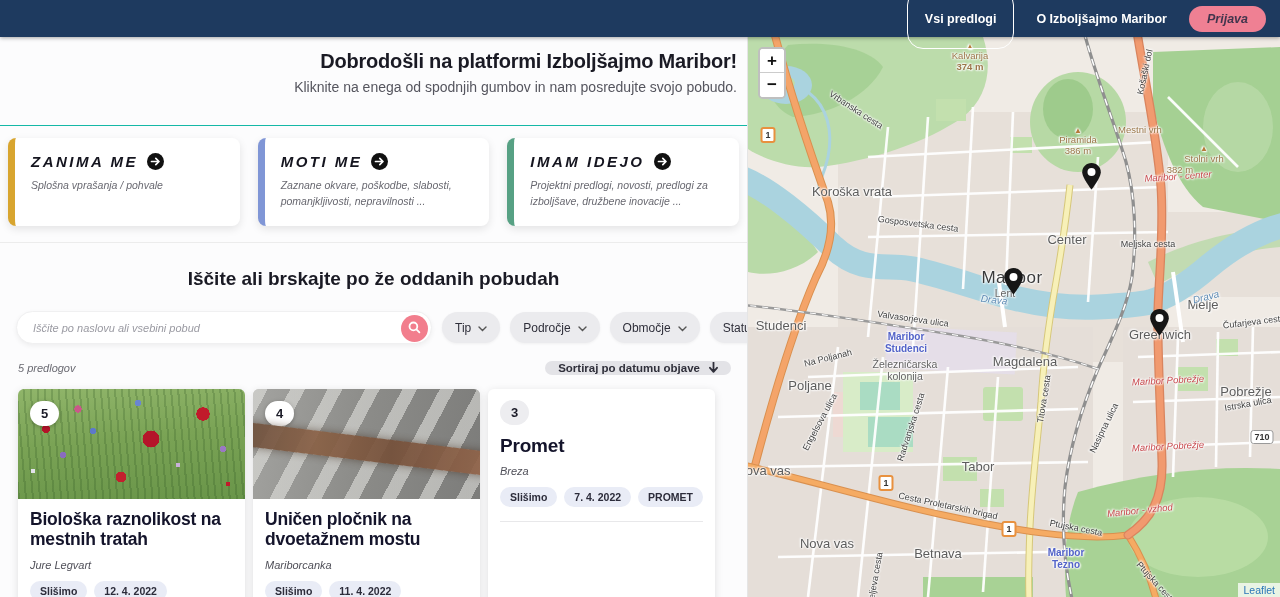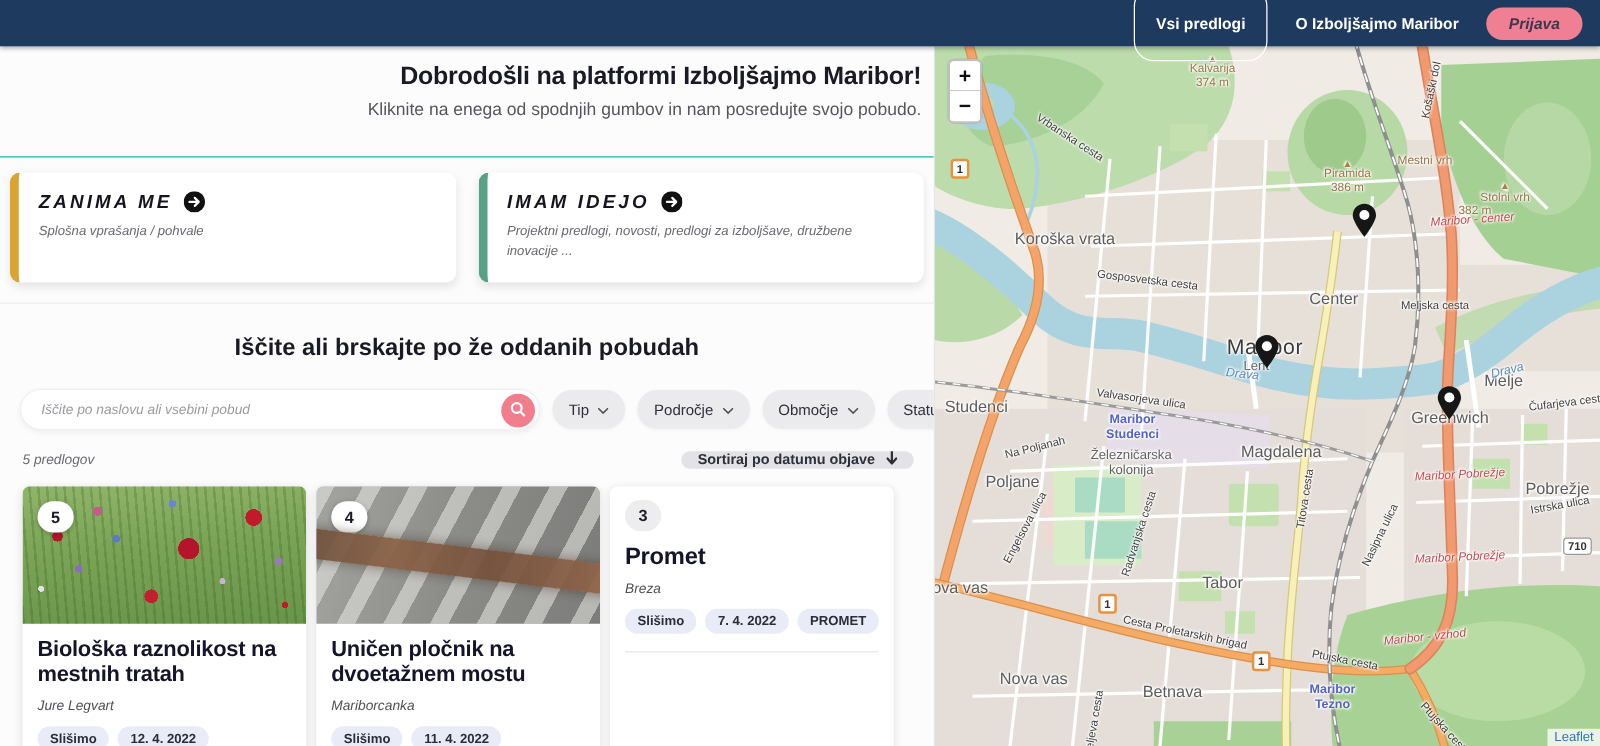--- a/index.html
+++ b/index.html
@@ -148,20 +148,32 @@
         <div class="cta-head">
           <span class="cta-label">ZANIMA ME</span>
           <span class="cta-arrow">
             <svg width="17" height="17" viewBox="0 0 17 17">
                 <circle cx="8.5" cy="8.5" r="8.5" fill="#111"></circle>
                 <path d="M4.5 8.5h7M8.8 5.3l3.2 3.2-3.2 3.2" stroke="#fff" stroke-width="1.7" fill="none" stroke-linecap="round" stroke-linejoin="round"></path>
               </svg>
           </span>
         </div>
         <p class="cta-desc">Splošna vprašanja / pohvale</p>
+      </div>
+      <div class="cta-card cta-blue">
+        <div class="cta-head">
+          <span class="cta-label">MOTI ME</span>
+          <span class="cta-arrow">
+            <svg width="17" height="17" viewBox="0 0 17 17">
+                <circle cx="8.5" cy="8.5" r="8.5" fill="#111"></circle>
+                <path d="M4.5 8.5h7M8.8 5.3l3.2 3.2-3.2 3.2" stroke="#fff" stroke-width="1.7" fill="none" stroke-linecap="round" stroke-linejoin="round"></path>
+              </svg>
+          </span>
+        </div>
+        <p class="cta-desc">Zaznane okvare, poškodbe, slabosti, pomanjkljivosti, nepravilnosti ...</p>
       </div>
       <div class="cta-card cta-green">
         <div class="cta-head">
           <span class="cta-label">IMAM IDEJO</span>
           <span class="cta-arrow">
             <svg width="17" height="17" viewBox="0 0 17 17">
                 <circle cx="8.5" cy="8.5" r="8.5" fill="#111"></circle>
                 <path d="M4.5 8.5h7M8.8 5.3l3.2 3.2-3.2 3.2" stroke="#fff" stroke-width="1.7" fill="none" stroke-linecap="round" stroke-linejoin="round"></path>
               </svg>
           </span>
@@ -379,21 +391,21 @@
 Tezno</span>
         <span class="ml redlbl" style="left: 420px; top: 344px; transform: translate(-50%, -50%) rotate(-3deg);">Maribor Pobrežje</span>
         <span class="ml redlbl" style="left: 420px; top: 410px; transform: translate(-50%, -50%) rotate(-3deg);">Maribor Pobrežje</span>
         <span class="ml redlbl" style="left: 392px; top: 474px; transform: translate(-50%, -50%) rotate(-6deg);">Maribor - vzhod</span>
         <span class="ml redlbl" style="left: 430px; top: 140px; transform: translate(-50%, -50%) rotate(-4deg);">Maribor - center</span>
         <span class="ml peak" style="left: 330px; top: 103px; transform: translate(-50%, -50%) rotate(0deg);">Piramida</span>
         <span class="ml peak" style="left: 330px; top: 114px; transform: translate(-50%, -50%) rotate(0deg);">386 m</span>
         <span class="ml peak" style="left: 456px; top: 122px; transform: translate(-50%, -50%) rotate(0deg);">Stolni vrh</span>
         <span class="ml peak" style="left: 432px; top: 133px; transform: translate(-50%, -50%) rotate(0deg);">382 m</span>
         <span class="ml peak" style="left: 222px; top: 19px; transform: translate(-50%, -50%) rotate(0deg);">Kalvarija</span>
-        <span class="ml peak" style="left: 222px; top: 30px; transform: translate(-50%, -50%) rotate(0deg);">374 m</span>
+        <span class="ml peak" style="left: 222px; top: 30px; transform: translate(-50%, -50%) rotate(0deg); font-weight: bold;">374 m</span>
         <span class="ml peak" style="left: 392px; top: 93px; transform: translate(-50%, -50%) rotate(0deg);">Mestni vrh</span>
         <span class="ml peaktri" style="left: 330px; top: 94px; transform: translate(-50%, -50%) rotate(0deg);">▲</span>
         <span class="ml peaktri" style="left: 456px; top: 112px; transform: translate(-50%, -50%) rotate(0deg);">▲</span>
         <span class="ml peaktri" style="left: 222px; top: 10px; transform: translate(-50%, -50%) rotate(0deg);">▲</span>
         <span class="ml street" style="left: 108px; top: 73px; transform: translate(-50%, -50%) rotate(33deg);">Vrbanska cesta</span>
         <span class="ml street" style="left: 170px; top: 187px; transform: translate(-50%, -50%) rotate(7deg);">Gosposvetska cesta</span>
         <span class="ml street" style="left: 400px; top: 207px; transform: translate(-50%, -50%) rotate(0deg);">Meljska cesta</span>
         <span class="ml street" style="left: 165px; top: 282px; transform: translate(-50%, -50%) rotate(8deg);">Valvasorjeva ulica</span>
         <span class="ml street" style="left: 80px; top: 321px; transform: translate(-50%, -50%) rotate(-14deg);">Na Poljanah</span>
         <span class="ml street" style="left: 72px; top: 385px; transform: translate(-50%, -50%) rotate(-62deg);">Engelsova ulica</span>

